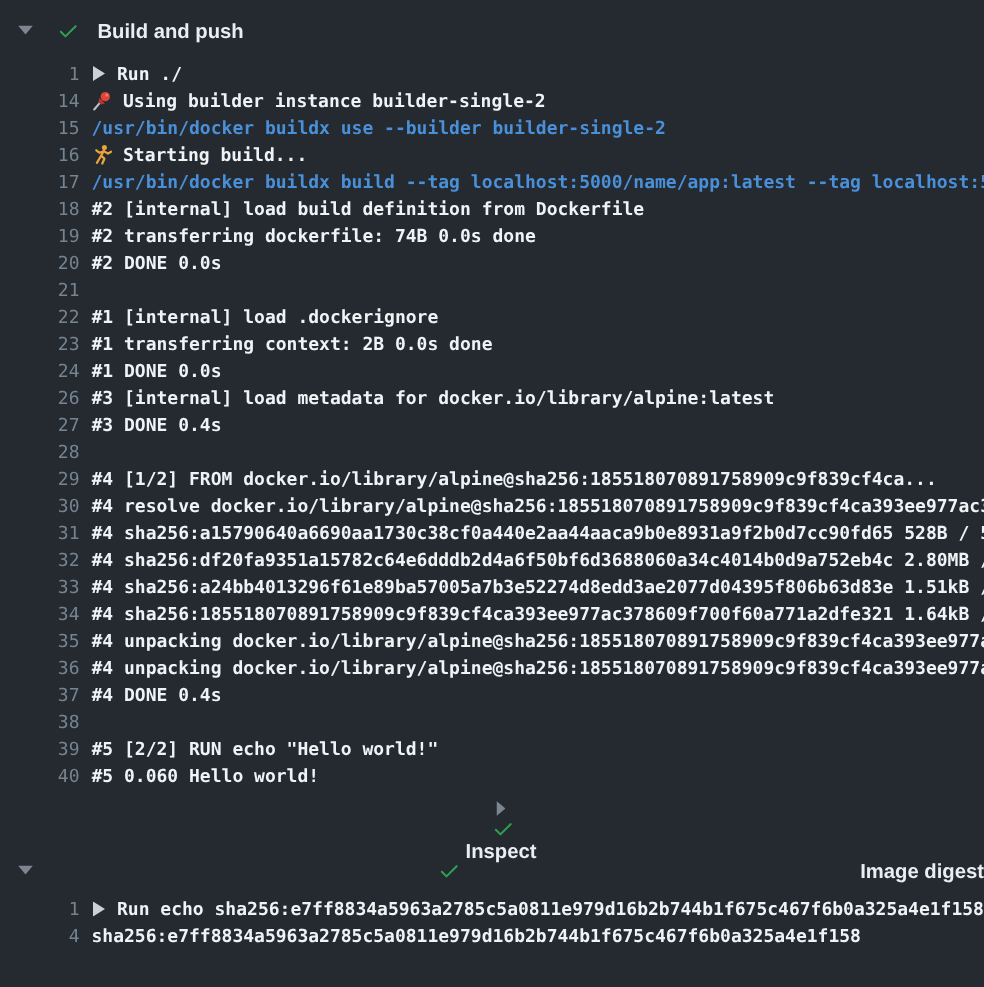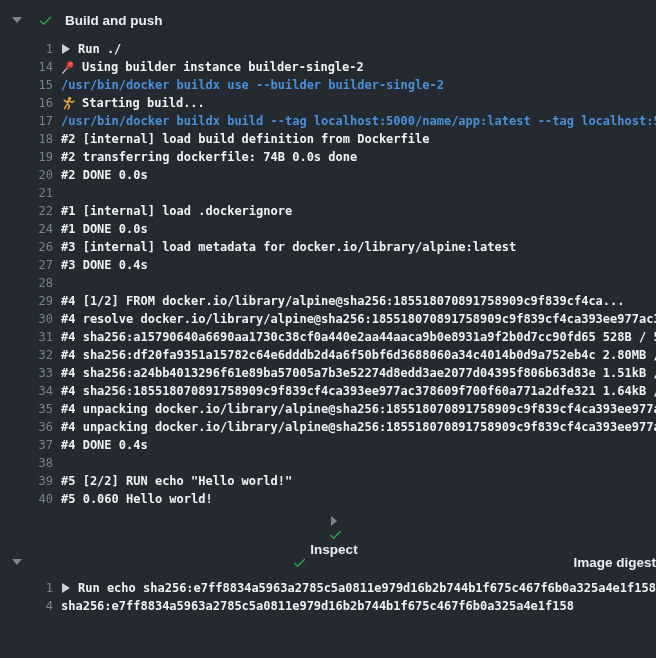--- a/index.html
+++ b/index.html
@@ -112,20 +112,24 @@
   <div class="log-line">
     <span class="num">21</span>
     <span class="text"></span>
   </div>
 
   <div class="log-line">
     <span class="num">22</span>
     <span class="text">#1 [internal] load .dockerignore</span>
   </div>
 
+  <div class="log-line">
+    <span class="num">23</span>
+    <span class="text">#1 transferring context: 2B 0.0s done</span>
+  </div>
 
   <div class="log-line">
     <span class="num">24</span>
     <span class="text">#1 DONE 0.0s</span>
   </div>
 
 
   <div class="log-line">
     <span class="num">26</span>
     <span class="text">#3 [internal] load metadata for docker.io/library/alpine:latest</span>

